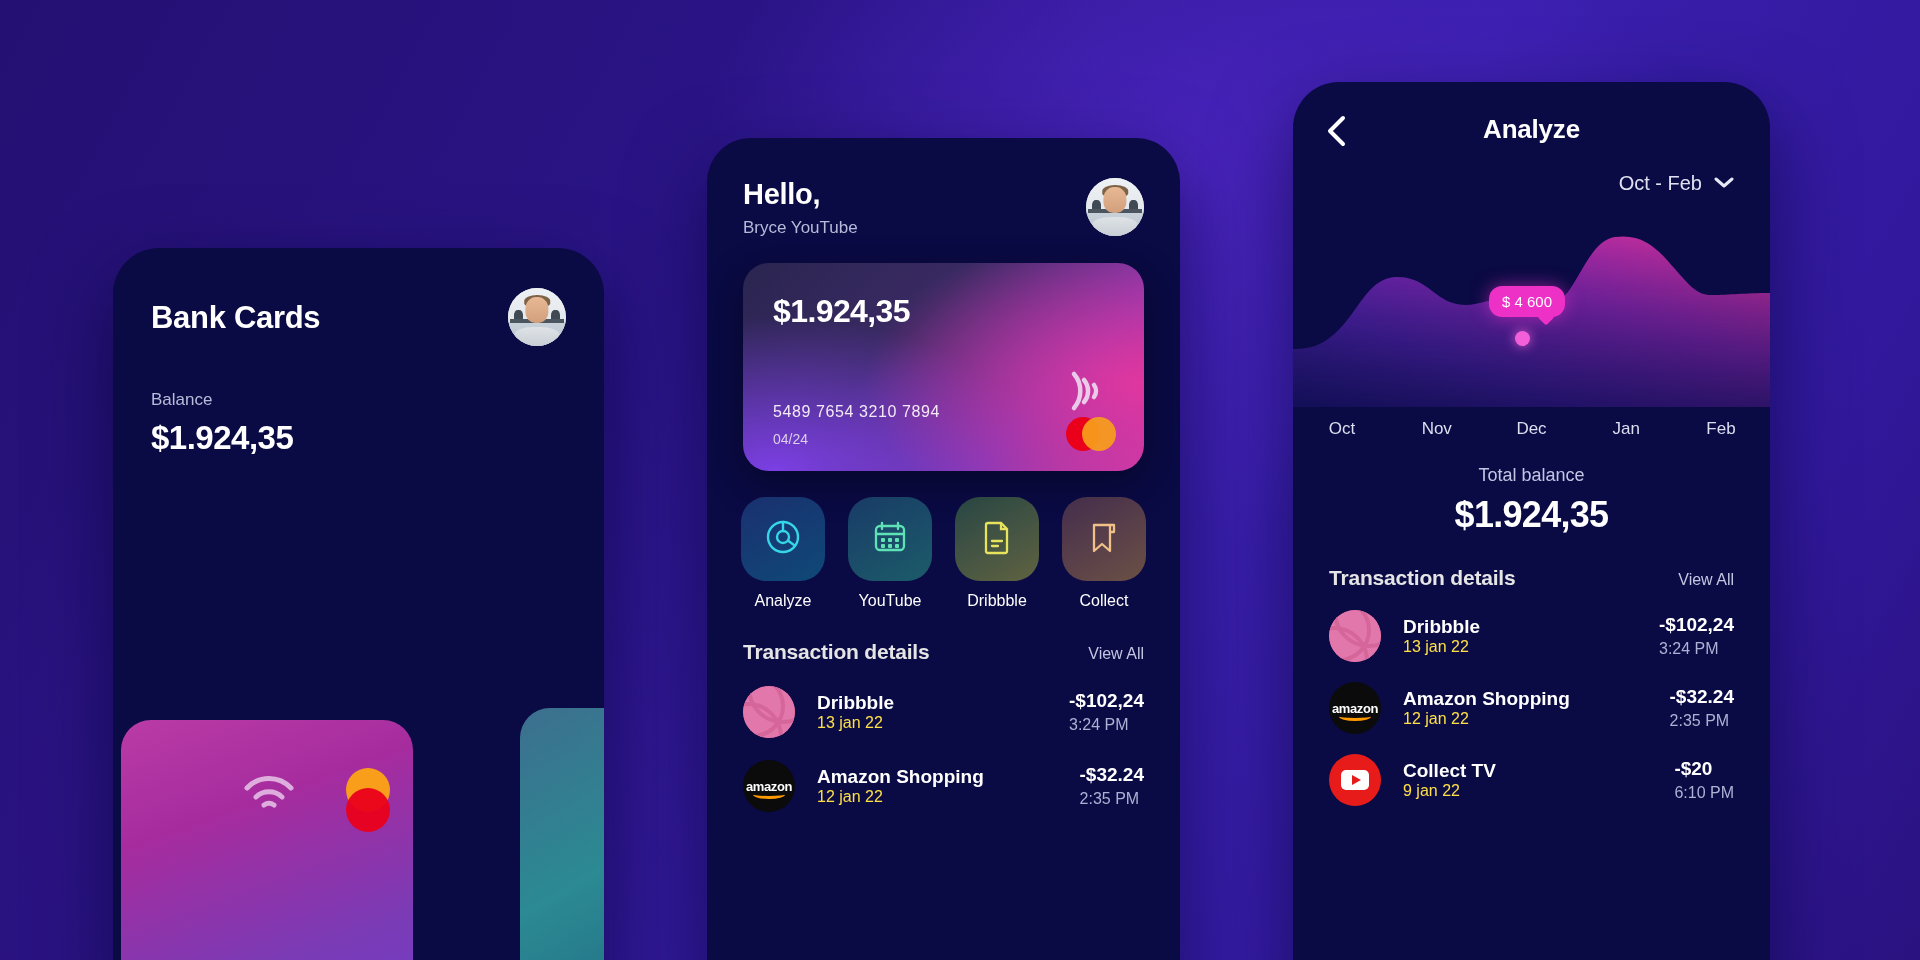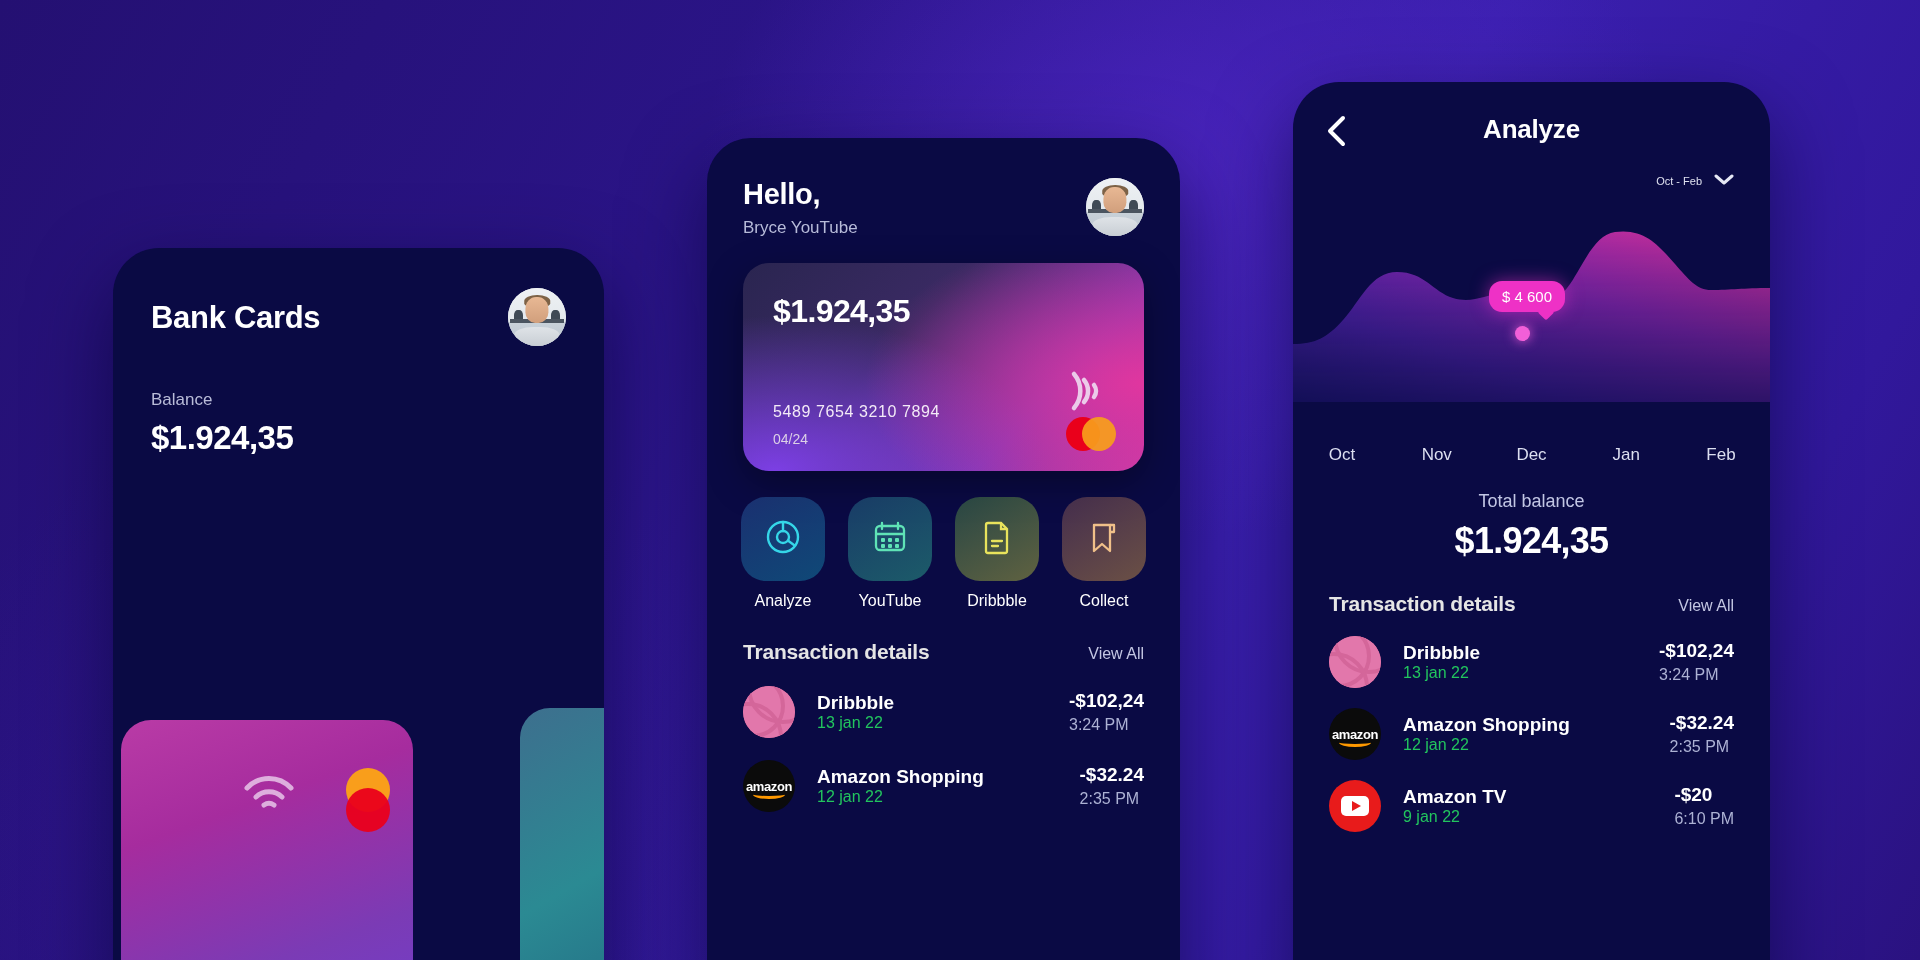--- a/index.html
+++ b/index.html
@@ -118,21 +118,21 @@
 
   
   .sect-head{ display:flex; justify-content:space-between; align-items:baseline; }
   .sect-title{ font-size:21px; font-weight:700; color:#e5e5e5; letter-spacing:-.2px; }
   .sect-link{ font-size:16px; color:#c3c6e2; }
 
   .tx{ display:flex; align-items:center; }
   .tx-logo{ width:52px; height:52px; border-radius:50%; flex:none; position:relative; overflow:hidden; }
   .tx-mid{ flex:1; margin-left:22px; }
   .tx-name{ font-size:19px; font-weight:700; color:#fff; }
-  .tx-date{ font-size:16px; color:#22c55e; }
+  .tx-date{ font-size:16px; color:#fde047; }
   .tx-right{ }
   .tx-amt{ font-size:19px; font-weight:700; color:#fff; }
   .tx-time{ font-size:16px; color:#adb2d4; margin-top:4px; }
 
   
   .logo-dribbble{ background:#e06a9e; }
   .logo-dribbble .ball{ position:absolute; inset:0; border-radius:50%;
     background:
       radial-gradient(circle at 30% 20%, rgba(255,255,255,.0) 0, rgba(255,255,255,0) 100%),
       #e277ab;
@@ -147,37 +147,37 @@
   }
   .logo-youtube{ background:#e81b1b; display:flex; align-items:center; justify-content:center; }
   .logo-youtube .yt{ width:28px; height:20px; background:#fff; border-radius:5px; display:flex; align-items:center; justify-content:center; }
   .logo-youtube .play{ width:0; height:0; border-left:9px solid #e81b1b; border-top:5.5px solid transparent; border-bottom:5.5px solid transparent; margin-left:2px; }
 
   
   #phone-right .rp-head{ position:relative; height:90px; }
   .rp-back{ position:absolute; left:30px; top:32px; }
   .rp-title{ position:absolute; left:0; right:0; top:32px; text-align:center; font-size:26px; font-weight:700; color:#fff; letter-spacing:-.2px; }
   .range-row{ display:flex; justify-content:flex-end; align-items:center; gap:12px; padding:0 36px; }
-  .range-text{ font-size:11px; color:#dfe1f0; }
+  .range-text{ font-size:20px; color:#dfe1f0; }
   .chart-wrap{ position:relative; height:200px; margin-top:12px; }
   .chart-wrap svg{ display:block; width:100%; height:100%; }
   .tooltip{
     position:absolute; left:196px; top:79px;
     background:#ee31c6; color:#fff; font-size:15px; padding:7px 13px; border-radius:13px; white-space:nowrap;
     box-shadow:0 0 18px rgba(238,49,198,.55);
   }
   .tooltip::after{
     content:""; position:absolute; right:13px; bottom:-6px; width:12px; height:12px;
     background:#ee31c6; transform:rotate(45deg); border-radius:2px;
   }
   .dot{
     position:absolute; left:222px; top:124px; width:15px; height:15px; border-radius:50%;
     background:#f25fd8; box-shadow:0 0 12px rgba(242,95,216,.9);
   }
-  .months{ display:flex; justify-content:space-between; padding:12px 18px 0 18px;margin-top:31px; }
+  .months{ display:flex; justify-content:space-between; padding:12px 18px 0 18px; }
   .months span{ font-size:17px; color:#dcdff0; width:62px; text-align:center; }
   .total-label{ text-align:center; font-size:18px; color:#c2c6e4; margin-top:26px; }
   .total-value{ text-align:center; font-size:36px; font-weight:700; color:#fff; margin-top:8px; letter-spacing:-.7px; }
 </style>
 </head>
 <body>
 
 <div class="bg-glow"></div>
 
 <div class="phone" id="phone-left">
@@ -447,21 +447,21 @@
       </div>
     </div>
 
     <div class="tx" style="margin-top:20px;">
       <span class="tx-logo logo-youtube">
         <span class="yt">
             <span class="play"></span>
           </span>
       </span>
       <div class="tx-mid">
-        <div class="tx-name">Amazon TV</div>
+        <div class="tx-name">Collect TV</div>
         <div class="tx-date">9 jan 22</div>
       </div>
       <div class="tx-right">
         <div class="tx-amt">-$20</div>
         <div class="tx-time">6:10 PM</div>
       </div>
     </div>
   </div>
 </div>
 

